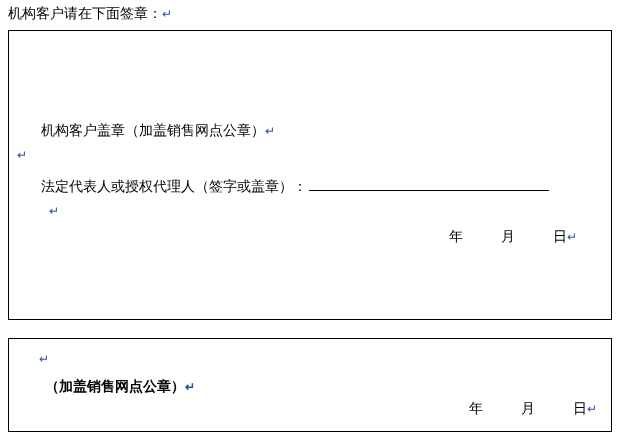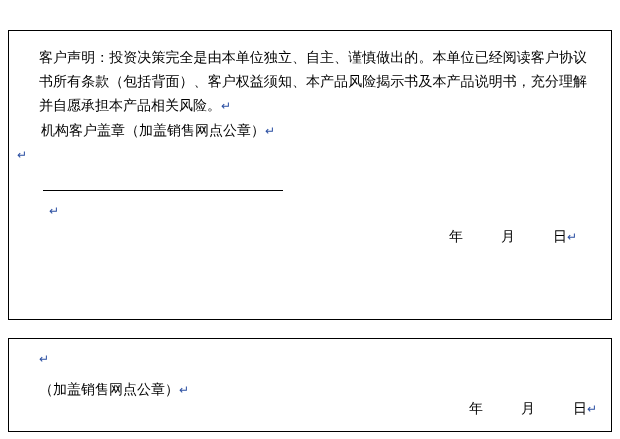--- a/index.html
+++ b/index.html
@@ -119,47 +119,48 @@
   }
   .mark-c {
     position: absolute;
     left: 30px;
     top: 12px;
     font-size: 12px;
     line-height: 16px;
   }
   .line-stampnote {
     position: absolute;
-    left: 30px;
+    left: 36px;
     top: 34px;
     font-size: 14px;
-    line-height: 34px;
+    line-height: 27px;
     white-space: nowrap;
+    font-weight: bold;
   }
 </style>
 </head>
 <body>
 
 <div class="page">
 
+  <div class="heading">
+    <span>机构客户请在下面签章：</span><span class="pilcrow">↵</span>
+  </div>
 
   <div class="box box-main">
 
-    <div class="statement">
-      <span>客户声明：投资决策完全是由本单位独立、自主、谨慎做出的。本单位已经阅读客户协议书所有条款（包括背面）、客户权益须知、本产品风险揭示书及本产品说明书，充分理解并自愿承担本产品相关风险。</span><span class="pilcrow">↵</span>
-    </div>
 
     <div class="line-seal">
       <span>机构客户盖章（加盖销售网点公章）</span><span class="pilcrow">↵</span>
     </div>
 
     <div class="mark-a pilcrow">↵</div>
 
     <div class="line-rep">
-      <span class="sig-rule"></span>
+      <span>法定代表人或授权代理人（签字或盖章）：</span><span class="sig-rule"></span>
     </div>
 
     <div class="mark-b pilcrow">↵</div>
 
     <div class="date-line date-main">
       <span>年</span><span class="sp"></span><span>月</span><span class="sp"></span><span>日</span><span class="pilcrow">↵</span>
     </div>
 
   </div>
 

